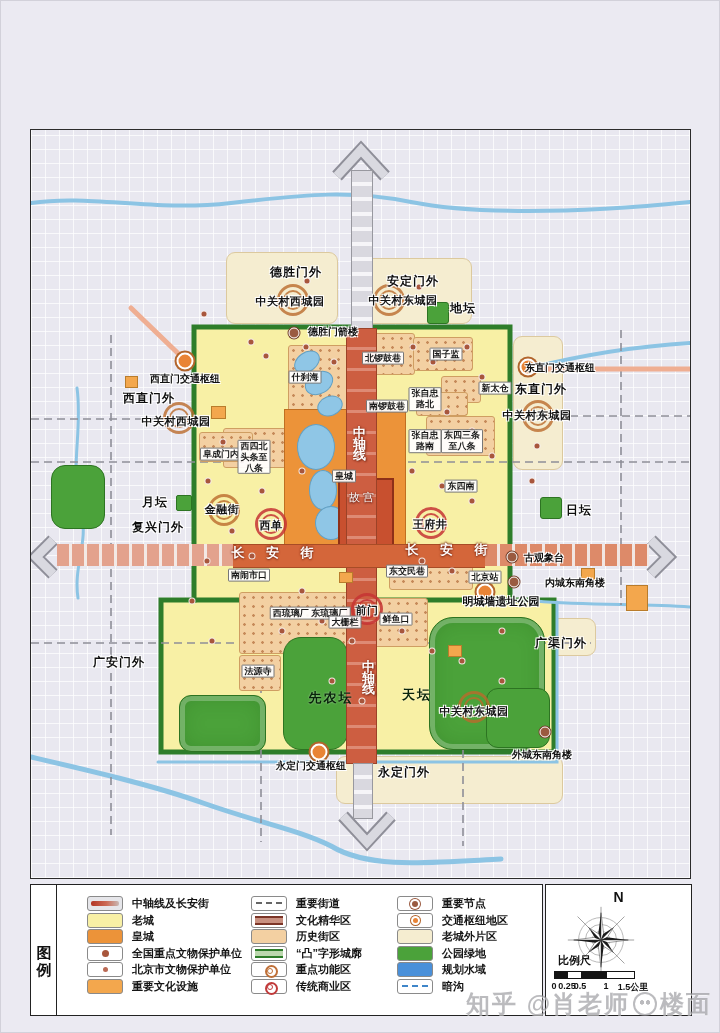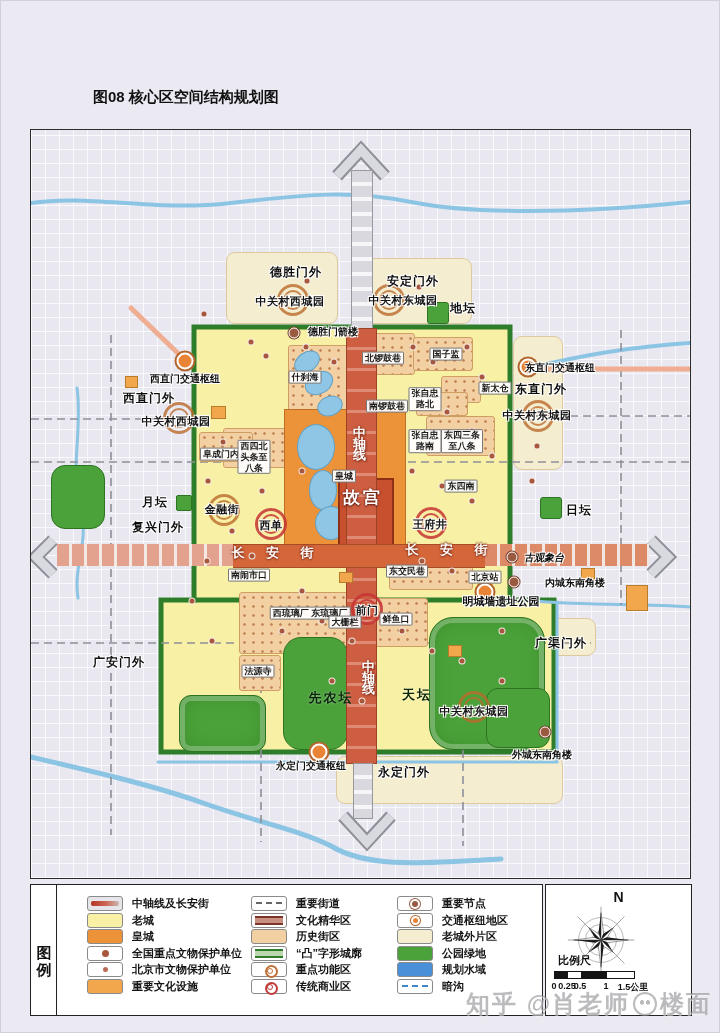--- a/index.html
+++ b/index.html
@@ -57,21 +57,21 @@
   
   .map-label{position:absolute;transform:translate(-50%,-50%);text-align:center;white-space:pre;pointer-events:none;}
   .lbl-district{font-size:12px;font-weight:700;color:#0d0d0d;letter-spacing:1px;
     text-shadow:-1px -1px 0 rgba(255,255,255,.9),1px -1px 0 rgba(255,255,255,.9),-1px 1px 0 rgba(255,255,255,.9),1px 1px 0 rgba(255,255,255,.9);}
   .lbl-ring,.lbl-red{font-size:11px;font-weight:700;color:#141414;letter-spacing:.5px;
     text-shadow:-1px -1px 0 #fff,1px -1px 0 #fff,-1px 1px 0 #fff,1px 1px 0 #fff;}
   .lbl-box{font-size:9px;font-weight:600;color:#1a1a1a;background:rgba(255,255,255,.93);border:1px solid #777;padding:0 2px;line-height:1.2;border-radius:1px;}
   .lbl-site,.lbl-hub{font-size:10px;font-weight:700;color:#101010;
     text-shadow:-1px -1px 0 #fff,1px -1px 0 #fff,-1px 1px 0 #fff,1px 1px 0 #fff;}
   .lbl-park{font-size:13px;font-weight:700;color:#08230a;letter-spacing:2px;text-shadow:0 0 2px rgba(255,255,255,.55);}
-  .lbl-gugong{font-size:17px;font-weight:700;color:#fff;letter-spacing:3px;text-shadow:0 1px 2px rgba(90,20,10,.95),0 0 2px rgba(90,20,10,.9);}
+  .lbl-gugong{font-size:11px;font-weight:400;color:#fff;letter-spacing:3px;text-shadow:0 1px 2px rgba(90,20,10,.95),0 0 2px rgba(90,20,10,.9);}
   .lbl-street{font-size:13px;font-weight:700;color:#fff;letter-spacing:9px;
     text-shadow:0 1px 2px rgba(120,40,20,.95),0 -1px 2px rgba(120,40,20,.95);}
   .lbl-axisv{font-size:13px;font-weight:700;color:#fff;writing-mode:vertical-lr;letter-spacing:11px;
     text-shadow:0 0 2px rgba(120,40,20,.95),1px 1px 2px rgba(120,40,20,.9);}
   .lbl-wall{font-size:11px;font-weight:700;color:#0d0d0d;
     text-shadow:-1px -1px 0 #fff,1px -1px 0 #fff,-1px 1px 0 #fff,1px 1px 0 #fff;}
   
   .legend-panel{position:absolute;left:30px;top:884px;width:511px;height:130px;background:#fff;border:1.5px solid #222;}
   .legend-side{position:absolute;left:0;top:0;bottom:0;width:25px;border-right:1.5px solid #222;display:flex;align-items:center;justify-content:center;}
   .legend-side span{writing-mode:vertical-rl;font-size:15px;font-weight:700;letter-spacing:16px;color:#111;}
@@ -117,21 +117,20 @@
     color:rgba(145,145,150,.62);font-weight:700;font-size:24px;letter-spacing:2px;white-space:nowrap;text-shadow:0 1px 0 rgba(255,255,255,.5);}
   .wm-face{display:inline-block;width:20px;height:20px;border-radius:50%;border:2px solid rgba(145,145,150,.62);
     background:radial-gradient(circle at 35% 42%,rgba(145,145,150,.62) 2px,transparent 2.5px),
                radial-gradient(circle at 65% 42%,rgba(145,145,150,.62) 2px,transparent 2.5px);}
 </style>
 </head>
 <body>
 
 <div class="page">
 
-  <div class="sub-title">图08 核心区空间结构规划图</div>
 
   <div class="map-panel" id="map">
     <div class="layer" id="layer-under">
         <div class="outer-district" style="left: 195px; top: 122px; width: 110px; height: 70px;"></div>
         <div class="outer-district" style="left: 327px; top: 128px; width: 112px; height: 64px;"></div>
         <div class="outer-district" style="left: 482px; top: 206px; width: 48px; height: 132px;"></div>
         <div class="outer-district" style="left: 305px; top: 626px; width: 225px; height: 46px;"></div>
         <div class="outer-district" style="left: 518px; top: 488px; width: 45px; height: 36px;"></div>
       </div>
 
@@ -299,21 +298,21 @@
         <div class="map-label lbl-ring" style="left: 506px; top: 285px;">中关村东城园</div>
         <div class="map-label lbl-ring" style="left: 443px; top: 581px;">中关村东城园</div>
         <div class="map-label lbl-ring" style="left: 191px; top: 379px;">金融街</div>
         <div class="map-label lbl-red" style="left: 240px; top: 395px;">西单</div>
         <div class="map-label lbl-red" style="left: 399px; top: 394px;">王府井</div>
         <div class="map-label lbl-red" style="left: 336px; top: 480px;">前门</div>
         <div class="map-label lbl-hub" style="left: 154px; top: 249px;">西直门交通枢纽</div>
         <div class="map-label lbl-hub" style="left: 529px; top: 238px;">东直门交通枢纽</div>
         <div class="map-label lbl-hub" style="left: 280px; top: 636px;">永定门交通枢纽</div>
         <div class="map-label lbl-site" style="left: 302px; top: 202px;">德胜门箭楼</div>
-        <div class="map-label lbl-site" style="left: 513px; top: 428px; font-style: italic;">古观象台</div>
+        <div class="map-label lbl-site" style="left: 513px; top: 428px;">古观象台</div>
         <div class="map-label lbl-site" style="left: 528px; top: 453px; margin-left: 16px;">内城东南角楼</div>
         <div class="map-label lbl-site" style="left: 511px; top: 625px;">外城东南角楼</div>
         <div class="map-label lbl-box" style="left: 454px; top: 447px;">北京站</div>
         <div class="map-label lbl-box" style="left: 274px; top: 247px;">什刹海</div>
         <div class="map-label lbl-box" style="left: 352px; top: 228px;">北锣鼓巷</div>
         <div class="map-label lbl-box" style="left: 415px; top: 224px;">国子监</div>
         <div class="map-label lbl-box" style="left: 428px; top: 258px; margin-left: 36px;">新太仓</div>
         <div class="map-label lbl-box" style="left: 394px; top: 269px;">张自忠
 路北</div>
         <div class="map-label lbl-box" style="left: 356px; top: 276px;">南锣鼓巷</div>

